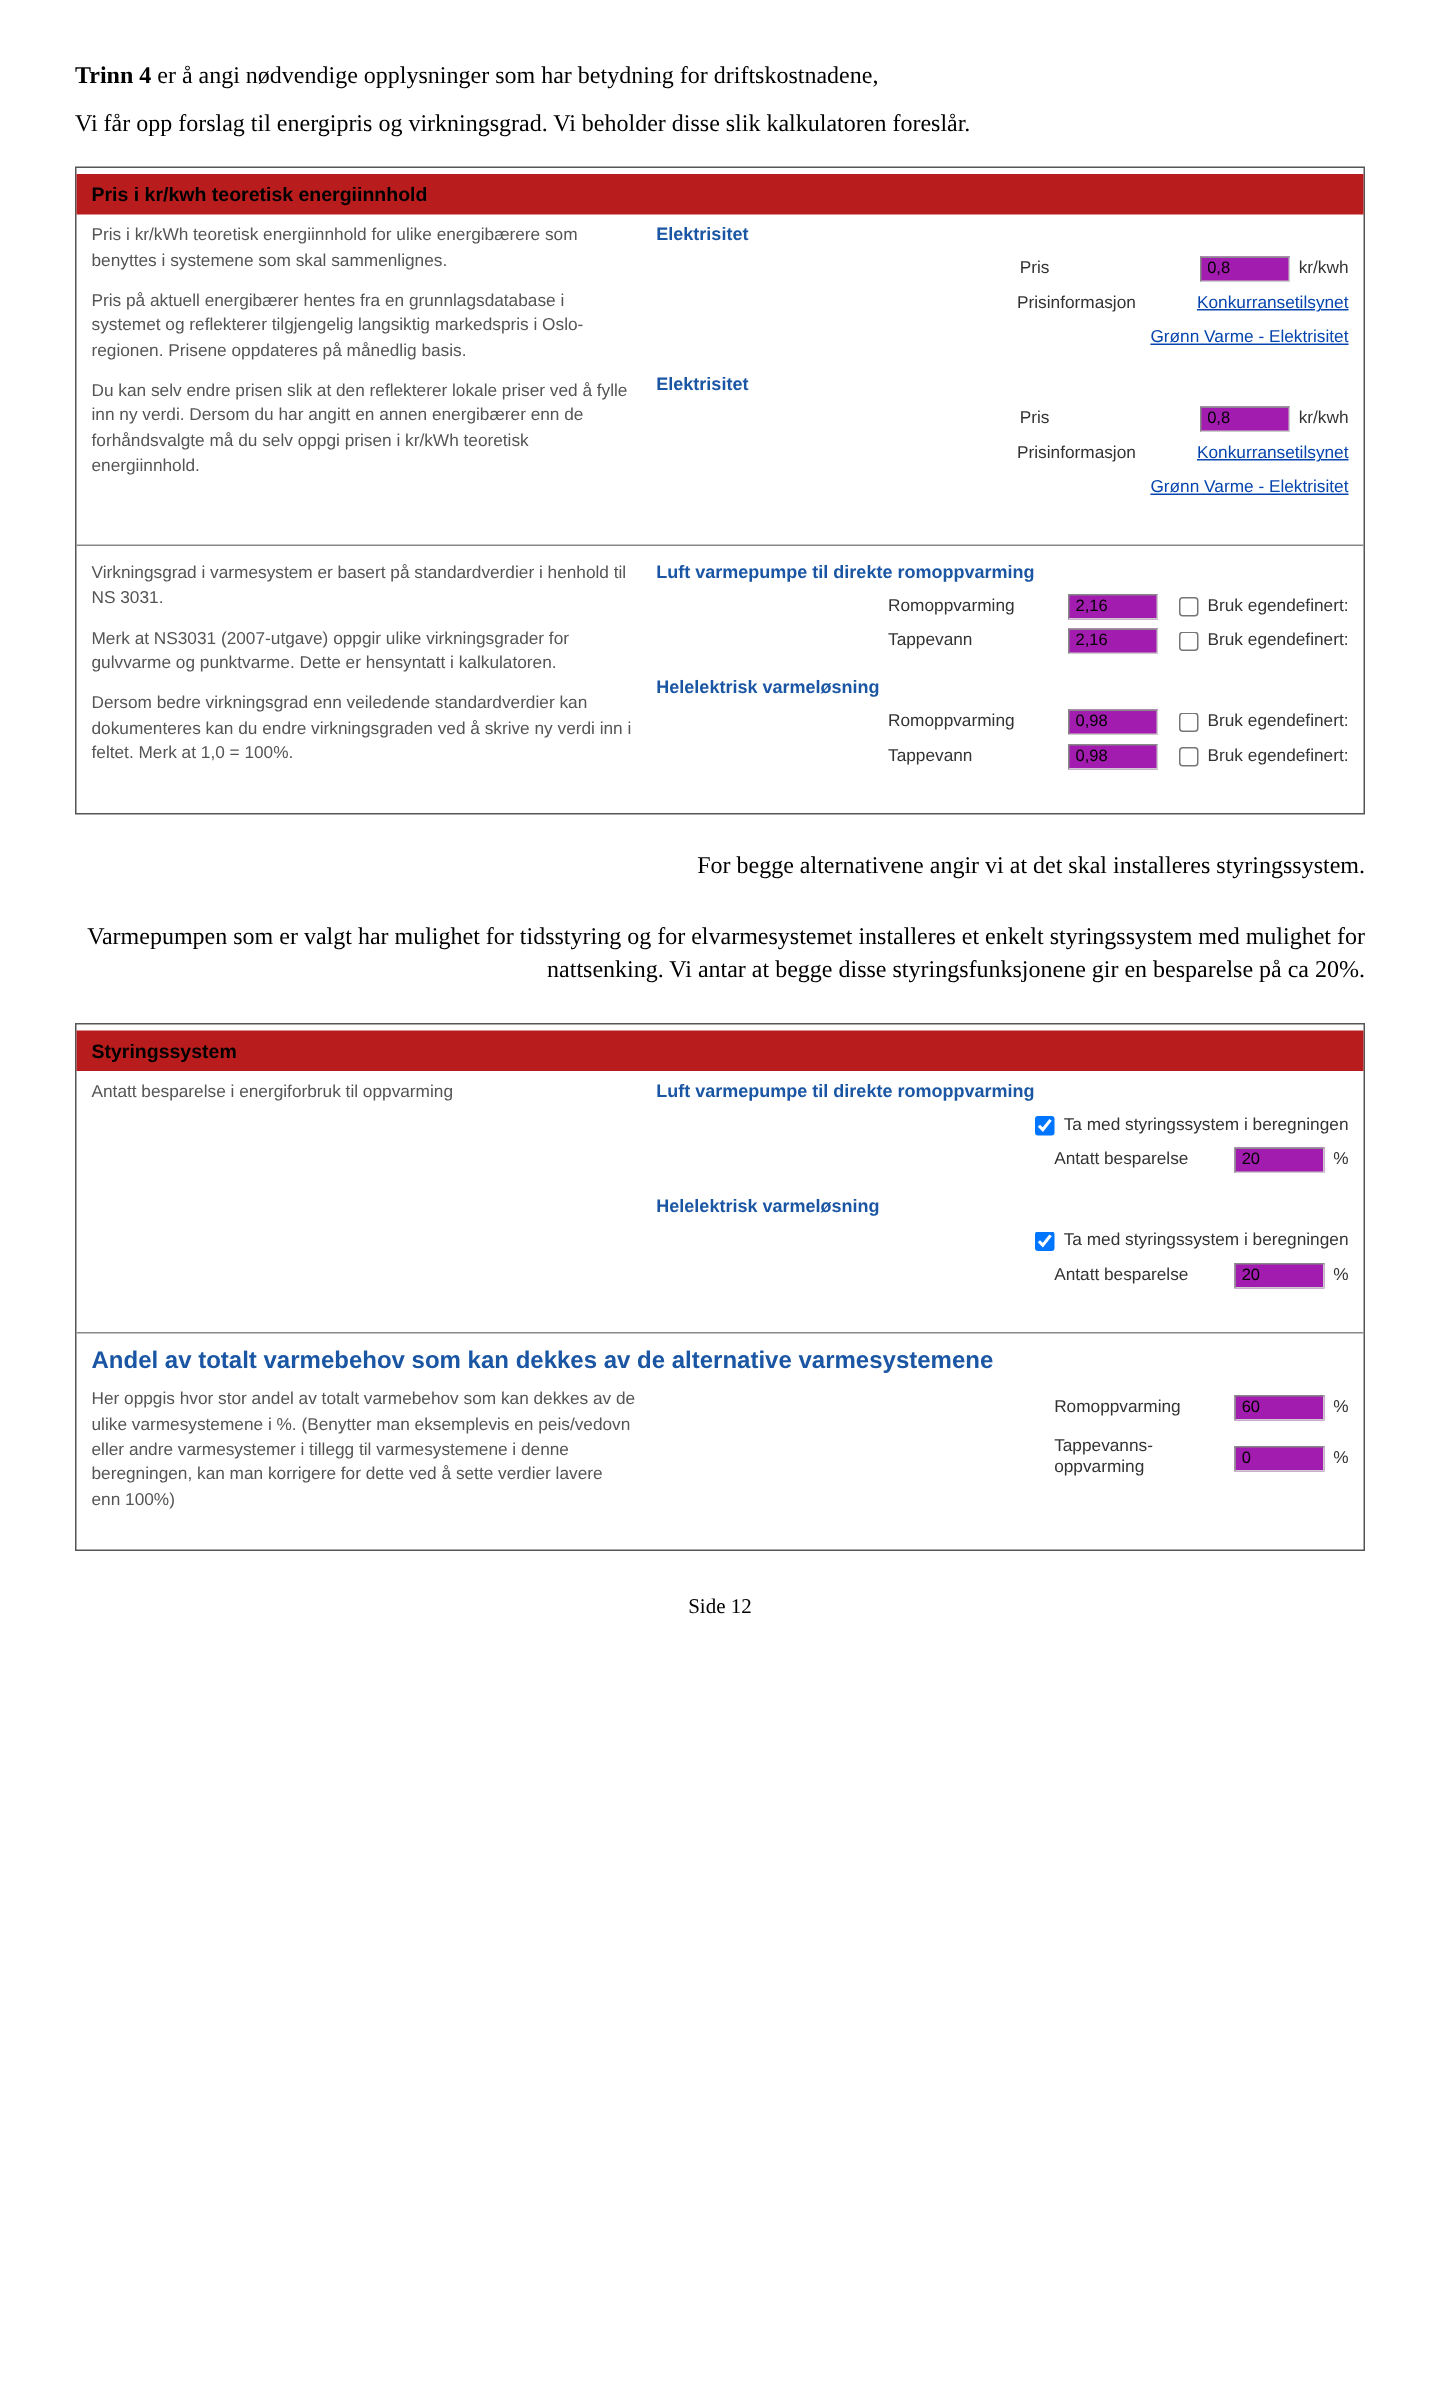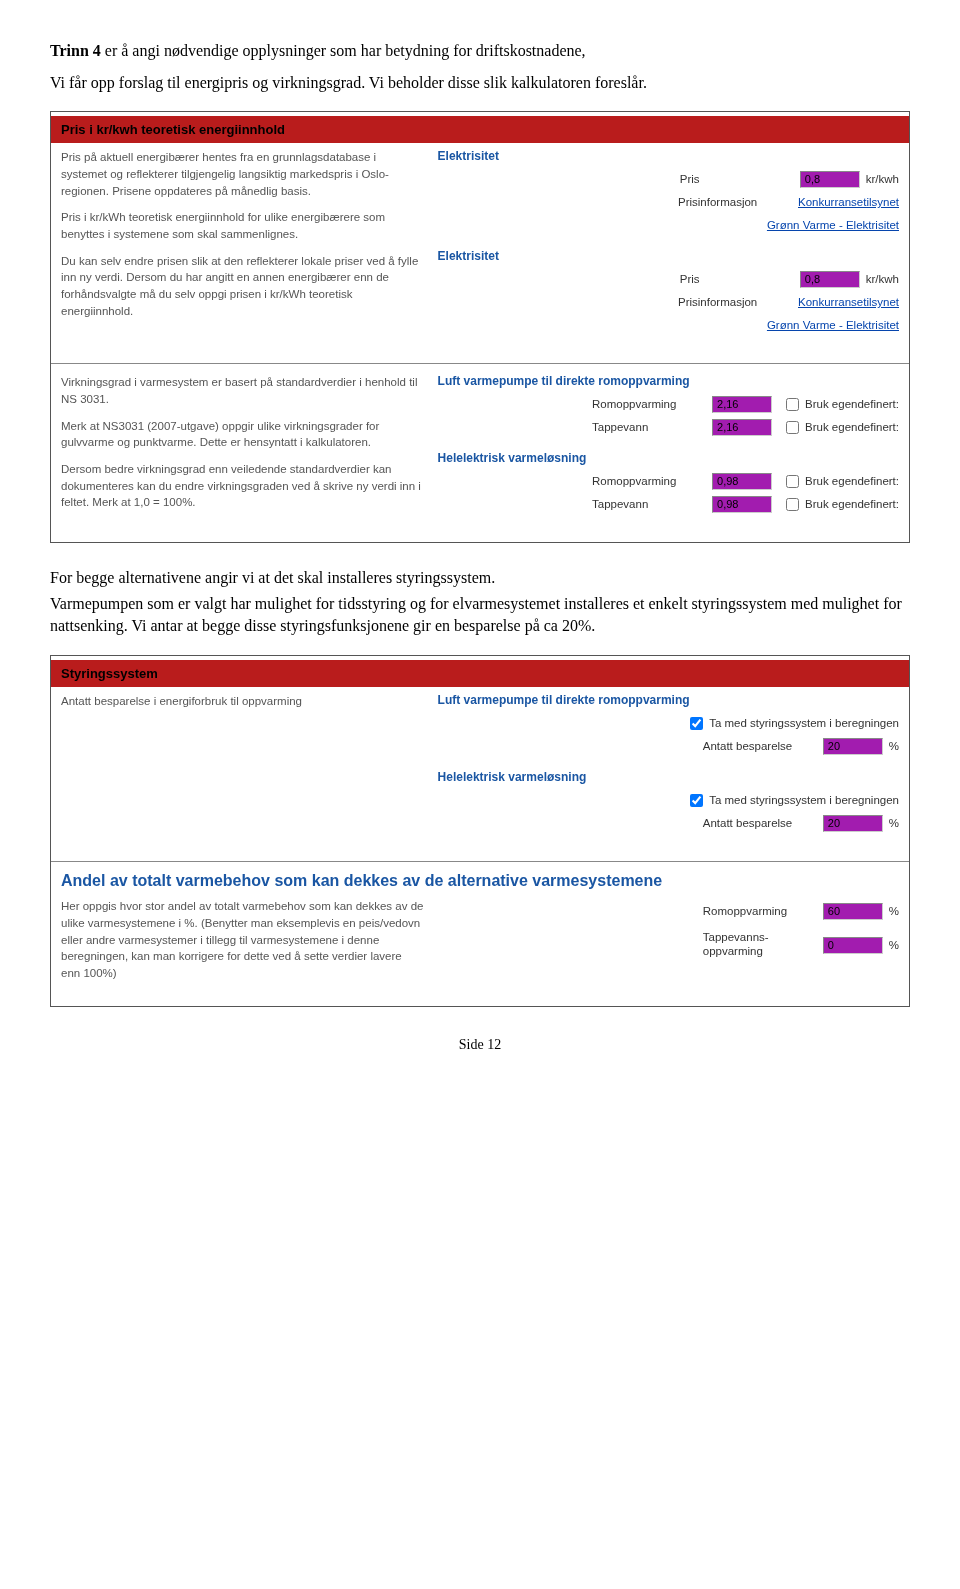--- a/index.html
+++ b/index.html
@@ -50,41 +50,41 @@
   border-color: #888 #ccc #ccc #888;
   font-size: 11px; padding: 0 4px;
   box-sizing: border-box;
 }
 .inp-w { width: 60px; }
 .unit { font-size: 11.5px; color: #333; margin-left: 6px; }
 .link { color: #0645AD; text-decoration: underline; font-size: 11.5px; }
 .plain { font-size: 11.5px; color: #333; }
 .cb { width: 13px; height: 13px; margin: 0 6px 0 14px; }
 .cb2 { width: 13px; height: 13px; margin: 0 6px 0 0; }
-.midtext p { margin: 3px 0; line-height: 1.4; }
+.midtext p { margin: 24px 0; line-height: 1.4; text-align: right; }
 .footer { text-align: center; font-size: 14px; margin-top: 30px; font-family: "Times New Roman", serif; }
 </style>
 </head>
 <body>
 
 <div class="intro">
   <p>
     <span class="bold">Trinn 4</span><span> er å angi nødvendige opplysninger som har betydning for driftskostnadene,</span>
   </p>
   <p>Vi får opp forslag til energipris og virkningsgrad. Vi beholder disse slik kalkulatoren foreslår.</p>
 </div>
 
 <div class="panel">
 
   <div class="section">
     <div class="sec-head">Pris i kr/kwh teoretisk energiinnhold</div>
     <div class="two-col">
       <div class="left">
+        <p>Pris i kr/kWh teoretisk energiinnhold for ulike energibærere som benyttes i systemene som skal sammenlignes.</p>
         <p>Pris på aktuell energibærer hentes fra en grunnlagsdatabase i systemet og reflekterer tilgjengelig langsiktig markedspris i Oslo-regionen. Prisene oppdateres på månedlig basis.</p>
-        <p>Pris i kr/kWh teoretisk energiinnhold for ulike energibærere som benyttes i systemene som skal sammenlignes.</p>
         <p>Du kan selv endre prisen slik at den reflekterer lokale priser ved å fylle inn ny verdi. Dersom du har angitt en annen energibærer enn de forhåndsvalgte må du selv oppgi prisen i kr/kWh teoretisk energiinnhold.</p>
       </div>
       <div class="right">
         <div class="blk">
           <div class="blk-title">Elektrisitet</div>
           <div class="row">
             <span class="lab">Pris</span>
             <input class="inp" value="0,8" style="">
             <span class="unit">kr/kwh</span>
           </div>

